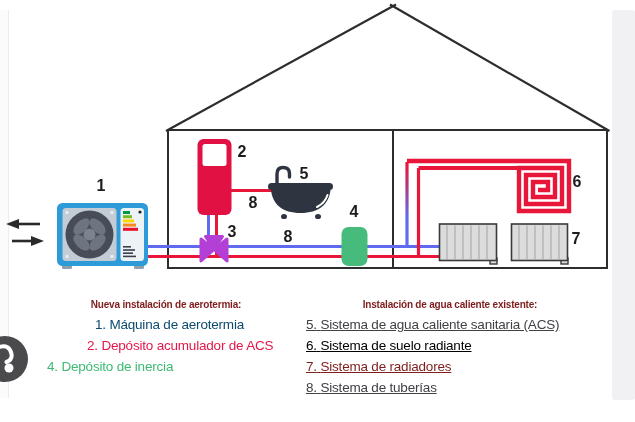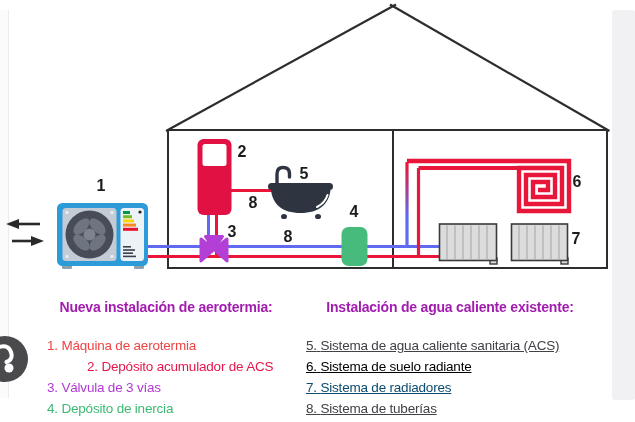--- a/index.html
+++ b/index.html
@@ -14,22 +14,22 @@
     background:#f1f1f3;border-radius:3px;}
   #diagram-svg{position:absolute;left:0;top:0;}
   .num-label{
     position:absolute;transform:translate(-50%,-50%);
     font-size:16px;font-weight:700;color:#1c1c1c;line-height:1;
   }
   
   .legend{position:absolute;top:299px;}
   .legend-left{left:40px;width:252px;}
   .legend-right{left:300px;width:300px;}
-  .legend-title{font-size:14px;font-weight:700;color:#a21caf;text-align:center;
-    letter-spacing:-0.2px;margin-bottom:20px;}
+  .legend-title{font-size:10px;font-weight:700;color:#7f1d1d;text-align:center;
+    letter-spacing:-0.2px;margin-bottom:4px;}
   .legend-item{font-size:13.5px;letter-spacing:-0.2px;height:21px;line-height:21px;
     white-space:nowrap;padding-left:7px;}
   .legend-right .legend-item{padding-left:6px;color:#414146;text-decoration:underline;}
   .lens-btn{position:absolute;left:-20px;top:335px;width:50px;height:50px;cursor:pointer;}
 </style>
 </head>
 <body>
 
 <div id="stage">
 
@@ -161,49 +161,45 @@
   <div class="num-label" style="left:232px;top:232px;">3</div>
   <div class="num-label" style="left:354px;top:212px;">4</div>
   <div class="num-label" style="left:304px;top:174px;">5</div>
   <div class="num-label" style="left:577px;top:182px;">6</div>
   <div class="num-label" style="left:576px;top:239px;">7</div>
   <div class="num-label" style="left:253px;top:203px;">8</div>
   <div class="num-label" style="left:288px;top:237px;">8</div>
 
   <div class="legend legend-left">
     <div class="legend-title">Nueva instalación de aerotermia:</div>
-    <div class="legend-item" style="color: #ef4444;">
+    <div class="legend-item" style="color: #0c4a6e; text-align: center;">
       <span>1.</span>
       <span>Máquina de aerotermia</span>
     </div>
     <div class="legend-item" style="color: rgb(228, 23, 75); margin-left: 40px;">
       <span>2.</span>
       <span>Depósito acumulador de ACS</span>
-    </div>
-    <div class="legend-item" style="color: rgb(177, 58, 210);">
-      <span>3.</span>
-      <span>Válvula de 3 vías</span>
     </div>
     <div class="legend-item" style="color: rgb(60, 186, 116);">
       <span>4.</span>
       <span>Depósito de inercia</span>
     </div>
   </div>
 
   <div class="legend legend-right">
     <div class="legend-title">Instalación de agua caliente existente:</div>
     <div class="legend-item" style="color: rgb(65, 65, 70);">
       <span>5.</span>
       <span>Sistema de agua caliente sanitaria (ACS)</span>
     </div>
     <div class="legend-item" style="color: #000000;">
       <span>6.</span>
       <span>Sistema de suelo radiante</span>
     </div>
-    <div class="legend-item" style="color: #0c4a6e;">
+    <div class="legend-item" style="color: #7f1d1d;">
       <span>7.</span>
       <span>Sistema de radiadores</span>
     </div>
     <div class="legend-item" style="color: rgb(65, 65, 70);">
       <span>8.</span>
       <span>Sistema de tuberías</span>
     </div>
   </div>
 
   <svg class="lens-btn" width="50" height="50" viewBox="0 0 50 50">

